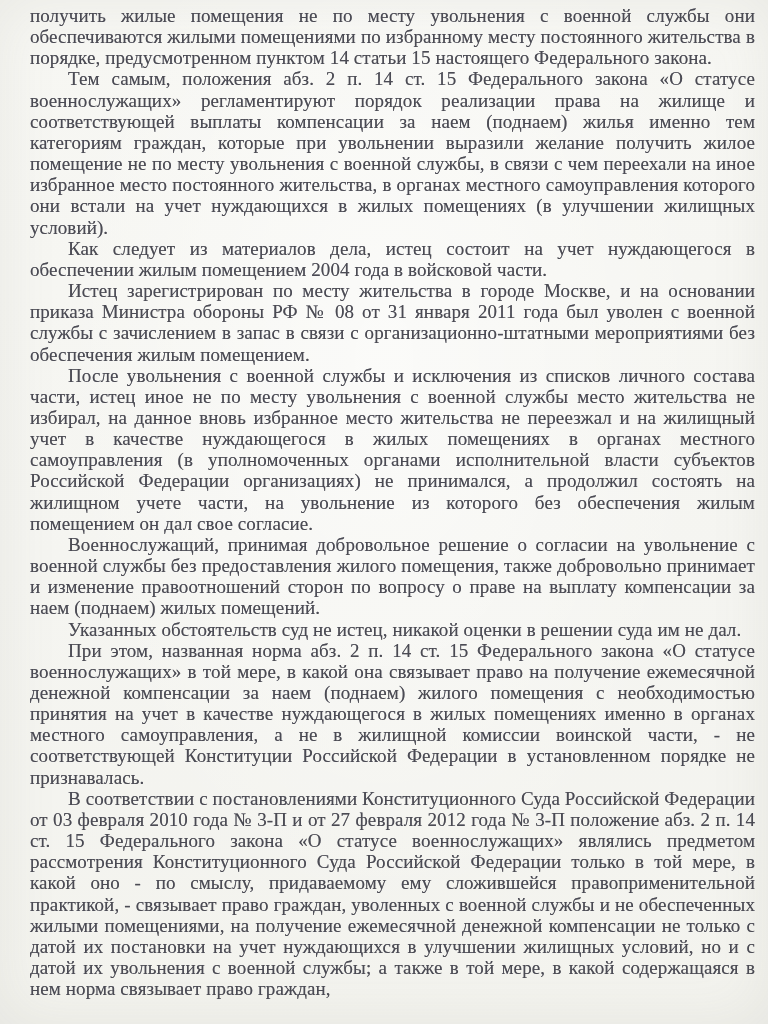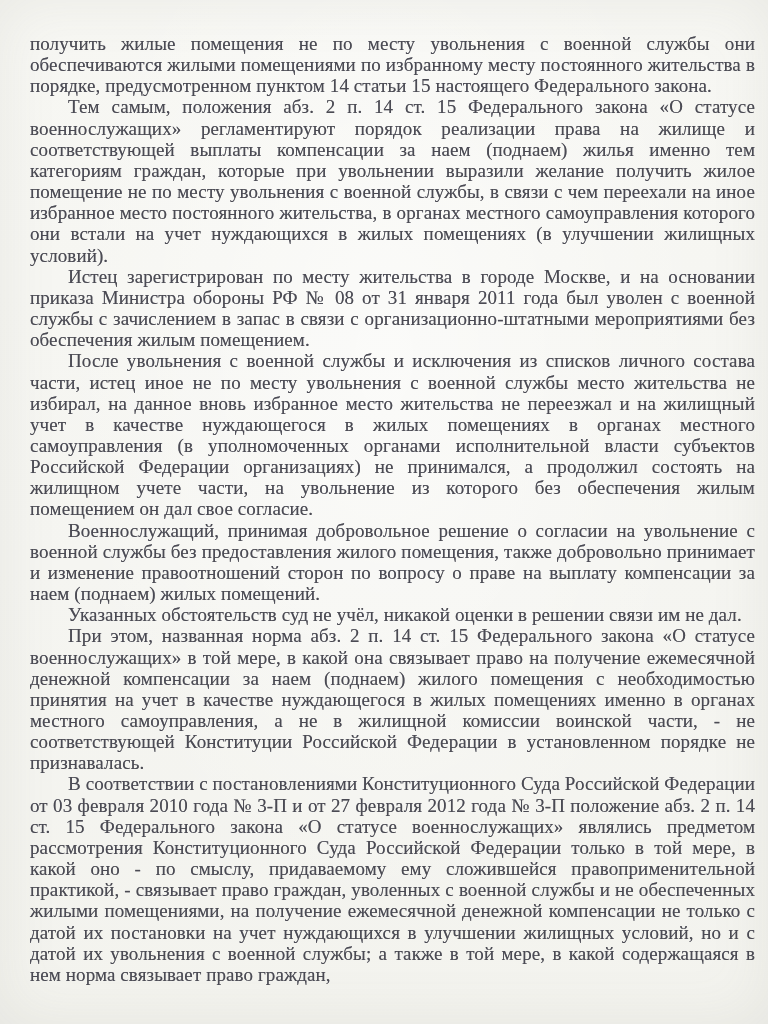--- a/index.html
+++ b/index.html
@@ -26,28 +26,28 @@
     letter-spacing: 0.1px;
     text-shadow: 0 0 0.6px rgba(75,75,85,0.55);
   }
   .page p {
     margin: 0;
     padding: 0;
     text-indent: 38px;
   }
   .page p.continuation {
     text-indent: 0;
-    margin-top: 28px;
   }
 </style>
 </head>
 <body>
 
 <div class="page">
   <p class="continuation">получить жилые помещения не по месту увольнения с военной службы они обеспечиваются жилыми помещениями по избранному месту постоянного жительства в порядке, предусмотренном пунктом 14 статьи 15 настоящего Федерального закона.</p>
   <p>Тем самым, положения абз. 2 п. 14 ст. 15 Федерального закона «О статусе военнослужащих» регламентируют порядок реализации права на жилище и соответствующей выплаты компенсации за наем (поднаем) жилья именно тем категориям граждан, которые при увольнении выразили желание получить жилое помещение не по месту увольнения с военной службы, в связи с чем переехали на иное избранное место постоянного жительства, в органах местного самоуправления которого они встали на учет нуждающихся в жилых помещениях (в улучшении жилищных условий).</p>
+  <p>Как следует из материалов  дела, истец состоит на учет нуждающегося в обеспечении жилым помещением 2004 года в войсковой части.</p>
   <p>Истец зарегистрирован по месту жительства в городе Москве, и на основании приказа Министра обороны РФ № 08 от 31 января 2011 года был уволен с военной службы с зачислением в запас в связи с организационно-штатными мероприятиями без обеспечения жилым помещением.</p>
   <p>После увольнения с военной службы и исключения из списков личного состава части, истец  иное не по месту увольнения с военной службы место жительства не избирал, на данное вновь избранное место жительства не переезжал и на жилищный учет в качестве нуждающегося в жилых помещениях в органах местного самоуправления (в уполномоченных органами исполнительной власти субъектов Российской Федерации организациях) не принимался, а продолжил состоять на жилищном учете части, на увольнение из которого без обеспечения жилым помещением он дал свое согласие.</p>
   <p>Военнослужащий, принимая добровольное решение о согласии на увольнение с военной службы без предоставления жилого помещения, также добровольно принимает и изменение правоотношений сторон по вопросу о праве на выплату компенсации за наем (поднаем) жилых помещений.</p>
-  <p>Указанных обстоятельств суд не учёл, никакой оценки в решении связи им не дал.</p>
+  <p>Указанных обстоятельств суд не истец, никакой оценки в решении суда им не дал.</p>
   <p>При этом, названная норма абз. 2 п. 14 ст. 15 Федерального закона «О статусе военнослужащих» в той мере, в какой она связывает право на получение ежемесячной денежной компенсации за наем (поднаем) жилого помещения с необходимостью принятия на учет в качестве нуждающегося в жилых помещениях именно в органах местного самоуправления, а не в жилищной комиссии воинской части, - не соответствующей Конституции Российской Федерации в установленном порядке не признавалась.</p>
   <p>В соответствии с постановлениями Конституционного Суда Российской Федерации от 03 февраля 2010 года № 3-П и от 27 февраля 2012 года № 3-П положение абз. 2 п. 14 ст. 15 Федерального закона «О статусе военнослужащих» являлись предметом рассмотрения Конституционного Суда Российской Федерации только в той мере, в какой оно - по смыслу, придаваемому ему сложившейся правоприменительной практикой, - связывает право граждан, уволенных с военной службы и не обеспеченных жилыми помещениями, на получение ежемесячной денежной компенсации не только с датой их постановки на учет нуждающихся в улучшении жилищных условий, но и с датой их увольнения с военной службы; а также в той мере, в какой содержащаяся в нем норма связывает право граждан,</p>
 </div>
 
 </body></html>

